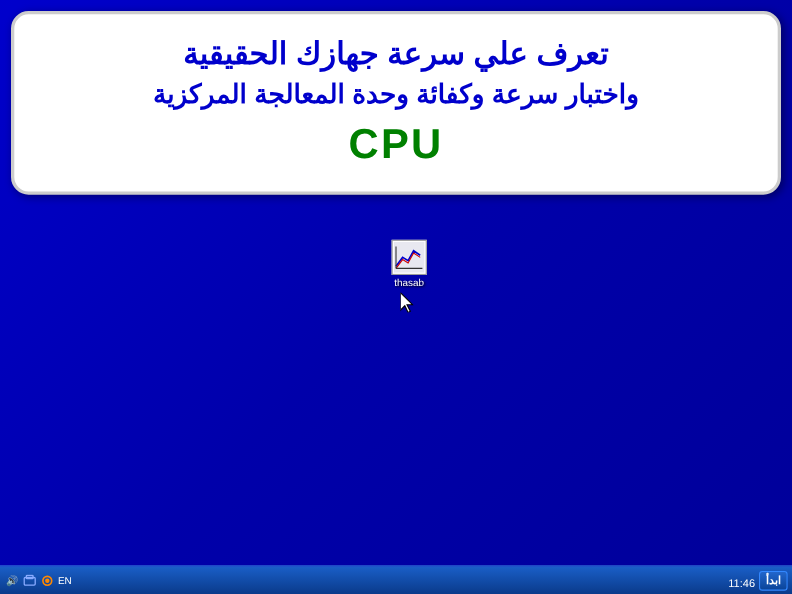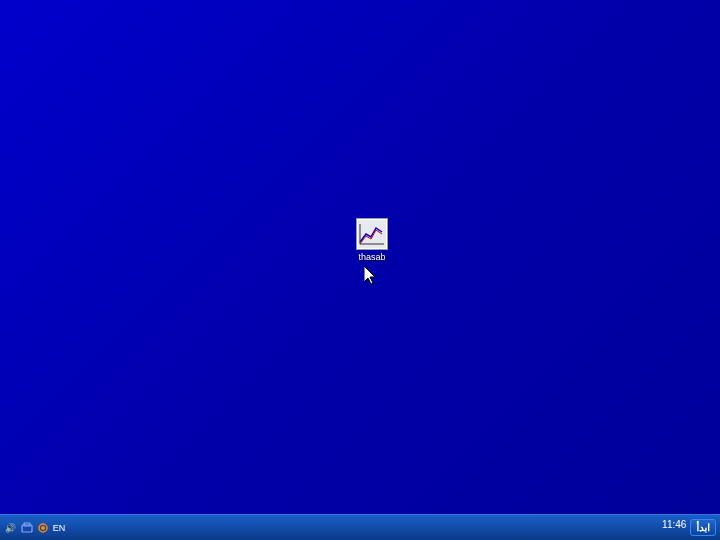--- a/index.html
+++ b/index.html
@@ -127,21 +127,21 @@
       color: white;
       font-size: 10px;
       padding: 2px 5px;
       cursor: pointer;
       font-weight: bold;
       direction: rtl;
     }
 
     #taskbar-right {
       display: flex;
-      align-items: flex-start;
+      align-items: flex-end;
       gap: 4px;
     }
 
     #clock {
       color: white;
       font-size: 10px;
       direction: rtl;
     }
 
     #system-tray {
@@ -169,20 +169,25 @@
       height: 18px;
       pointer-events: none;
       z-index: 999;
     }
   </style>
 </head>
 <body>
 
 <div id="desktop">
 
+  <div id="title-card">
+    <div id="title-line1">تعرف علي سرعة جهازك الحقيقية</div>
+    <div id="title-line2">واختبار سرعة وكفائة وحدة المعالجة المركزية</div>
+    <div id="cpu-label">CPU</div>
+  </div>
 
   <div id="desktop-icon">
     <div id="desktop-icon-img">
       <svg viewBox="0 0 28 28" xmlns="http://www.w3.org/2000/svg">
         <rect width="28" height="28" fill="#e8e8f0"></rect>
         <polyline points="2,22 8,14 13,17 18,8 24,12" fill="none" stroke="#0000cc" stroke-width="1.5"></polyline>
         <polyline points="2,24 8,16 13,19 18,10 24,14" fill="none" stroke="#cc0000" stroke-width="1"></polyline>
         <line x1="2" y1="24" x2="26" y2="24" stroke="#333" stroke-width="1"></line>
         <line x1="2" y1="4" x2="2" y2="24" stroke="#333" stroke-width="1"></line>
       </svg>

